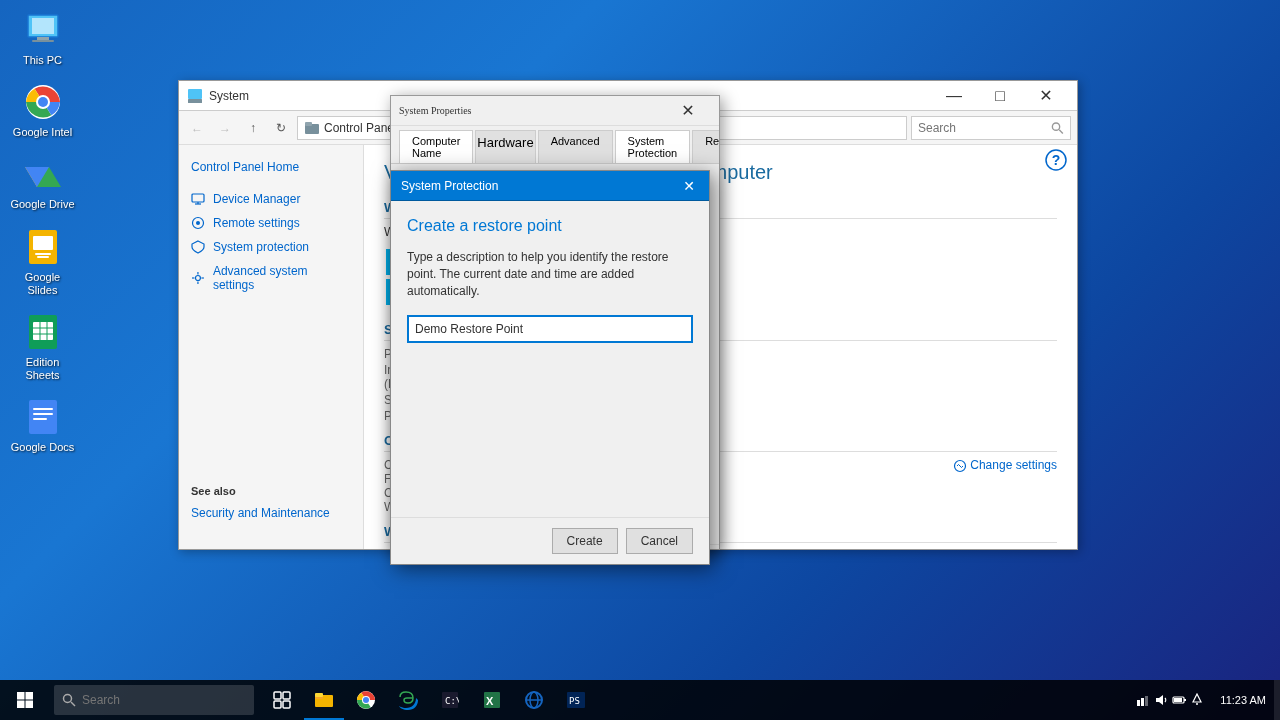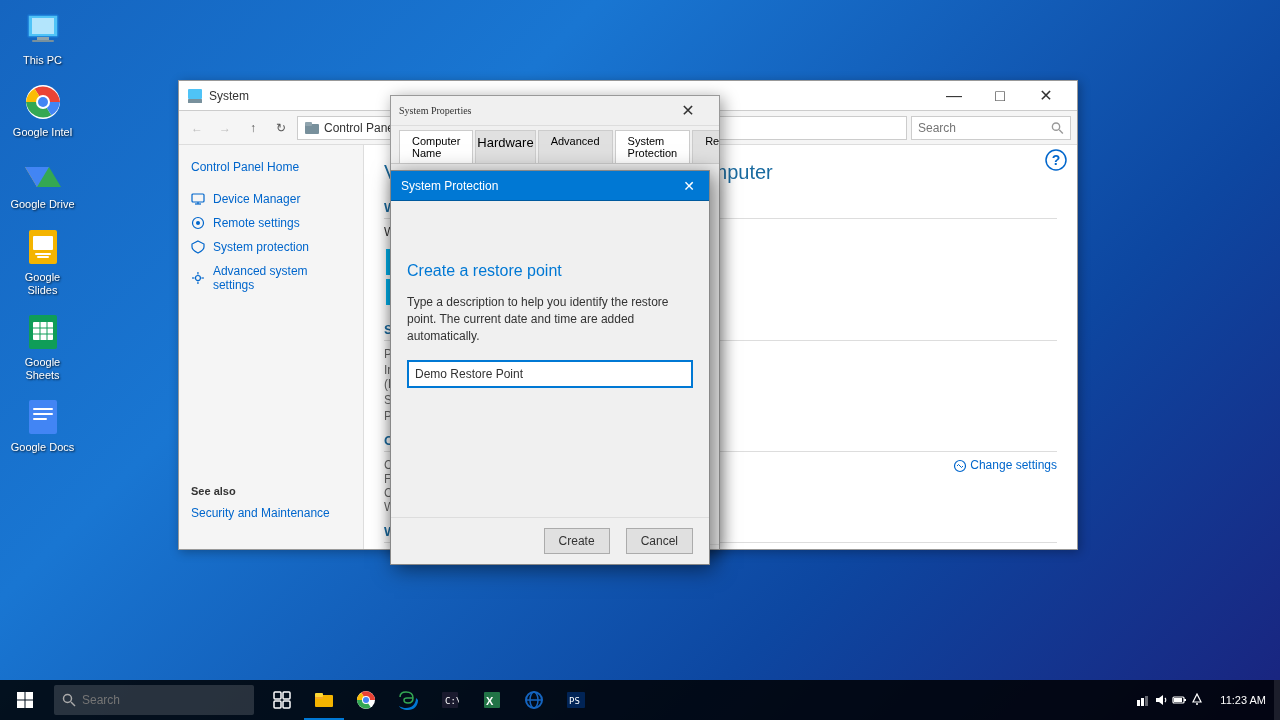--- a/index.html
+++ b/index.html
@@ -339,21 +339,20 @@
     }
     .create-restore-content {
       padding: 16px;
       flex: 1;
     }
     .create-restore-title {
       font-size: 16px;
       color: #0078d4;
       margin-bottom: 14px;
       font-weight: 300;
-      margin-top: 45px;
     }
     .create-restore-desc {
       font-size: 12px;
       color: #333;
       line-height: 1.4;
       margin-bottom: 16px;
     }
     .restore-input {
       width: 100%;
       height: 28px;
@@ -361,21 +360,21 @@
       padding: 0 6px;
       font-size: 12px;
       outline: none;
       background: white;
       color: #333;
     }
     .dialog-buttons-row {
       display: flex;
       justify-content: flex-end;
       padding: 10px 16px;
-      gap: 16px;
+      gap: 8px;
       border-top: 1px solid #ddd;
     }
     .dialog-btn {
       height: 26px;
       padding: 0 14px;
       border: 1px solid #ababab;
       background: #e0e0e0;
       font-size: 12px;
       cursor: pointer;
       color: #333;
@@ -506,21 +505,21 @@
       <div class="icon-img">
         <svg width="32" height="36" viewBox="0 0 32 36">
           <rect x="2" y="1" width="28" height="34" rx="2" fill="#0f9d58"></rect>
           <rect x="6" y="8" width="20" height="18" fill="white" rx="1"></rect>
           <line x1="6" y1="14" x2="26" y2="14" stroke="#0f9d58" stroke-width="1"></line>
           <line x1="6" y1="20" x2="26" y2="20" stroke="#0f9d58" stroke-width="1"></line>
           <line x1="13" y1="8" x2="13" y2="26" stroke="#0f9d58" stroke-width="1"></line>
           <line x1="20" y1="8" x2="20" y2="26" stroke="#0f9d58" stroke-width="1"></line>
         </svg>
       </div>
-      <div class="icon-label">Google Sheets</div>
+      <div class="icon-label">Edition Sheets</div>
     </div>
     <div class="desktop-icon">
       <div class="icon-img">
         <svg width="32" height="36" viewBox="0 0 32 36">
           <rect x="2" y="1" width="28" height="34" rx="2" fill="#4285f4"></rect>
           <rect x="6" y="9" width="20" height="2" rx="1" fill="white"></rect>
           <rect x="6" y="14" width="20" height="2" rx="1" fill="white"></rect>
           <rect x="6" y="19" width="14" height="2" rx="1" fill="white"></rect>
         </svg>
       </div>

